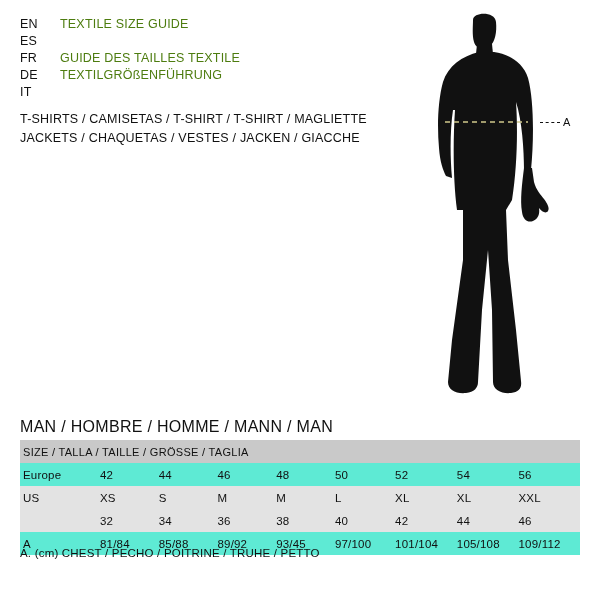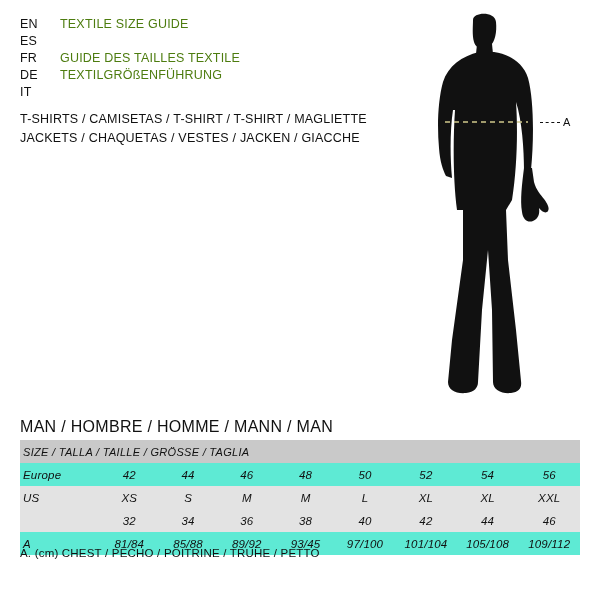--- a/index.html
+++ b/index.html
@@ -100,21 +100,20 @@
     white-space: nowrap;
   }
   table.size-table {
     position: absolute;
     left: 20px;
     top: 440px;
     width: 560px;
     border-collapse: collapse;
     font-size: 11.5px;
     letter-spacing: 0.2px;
-    font-style: italic;
   }
   table.size-table td {
     padding: 3px 0 3px 0;
     height: 17px;
     color: #111;
     vertical-align: middle;
   }
   .row-head td {
     background: #c9c9c9;
     font-size: 11px;
@@ -125,21 +124,21 @@
   }
   .row-plain td {
     background: #5eead4;
   }
   .col-label {
     width: 88px;
     padding-left: 3px !important;
   }
   .col-val {
     width: 67px;
-    text-align: center;
+    text-align: left;
   }
 
   .footnote {
     position: absolute;
     left: 20px;
     top: 547px;
     font-size: 11.5px;
     letter-spacing: 0.2px;
     color: #111;
     white-space: nowrap;

